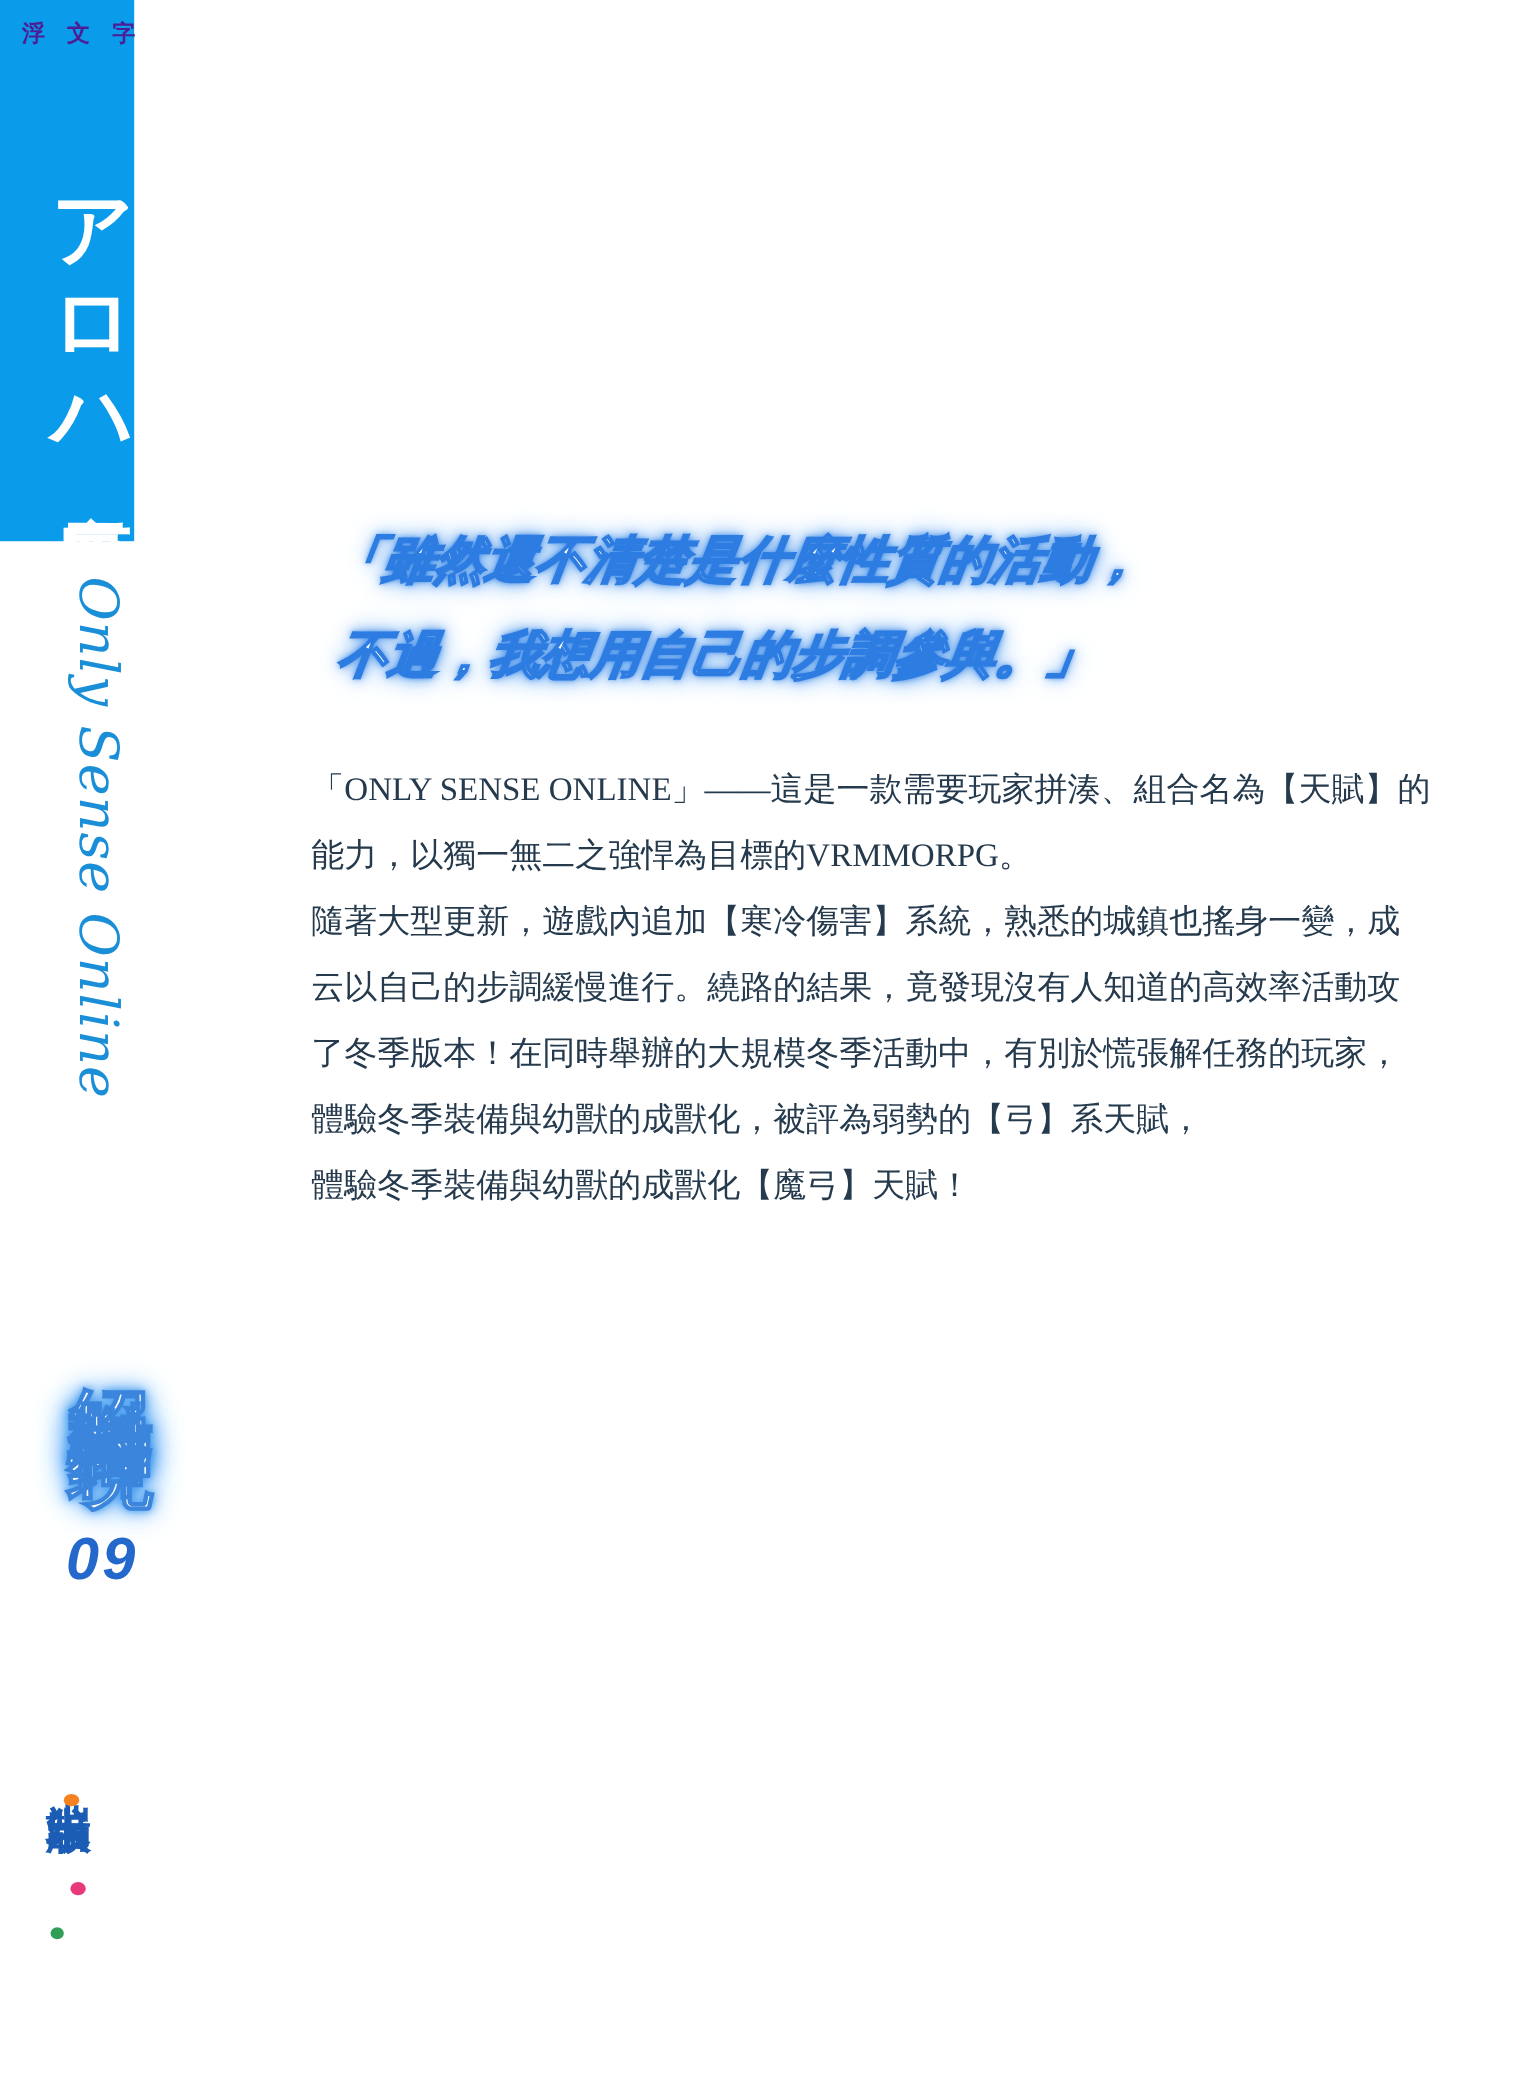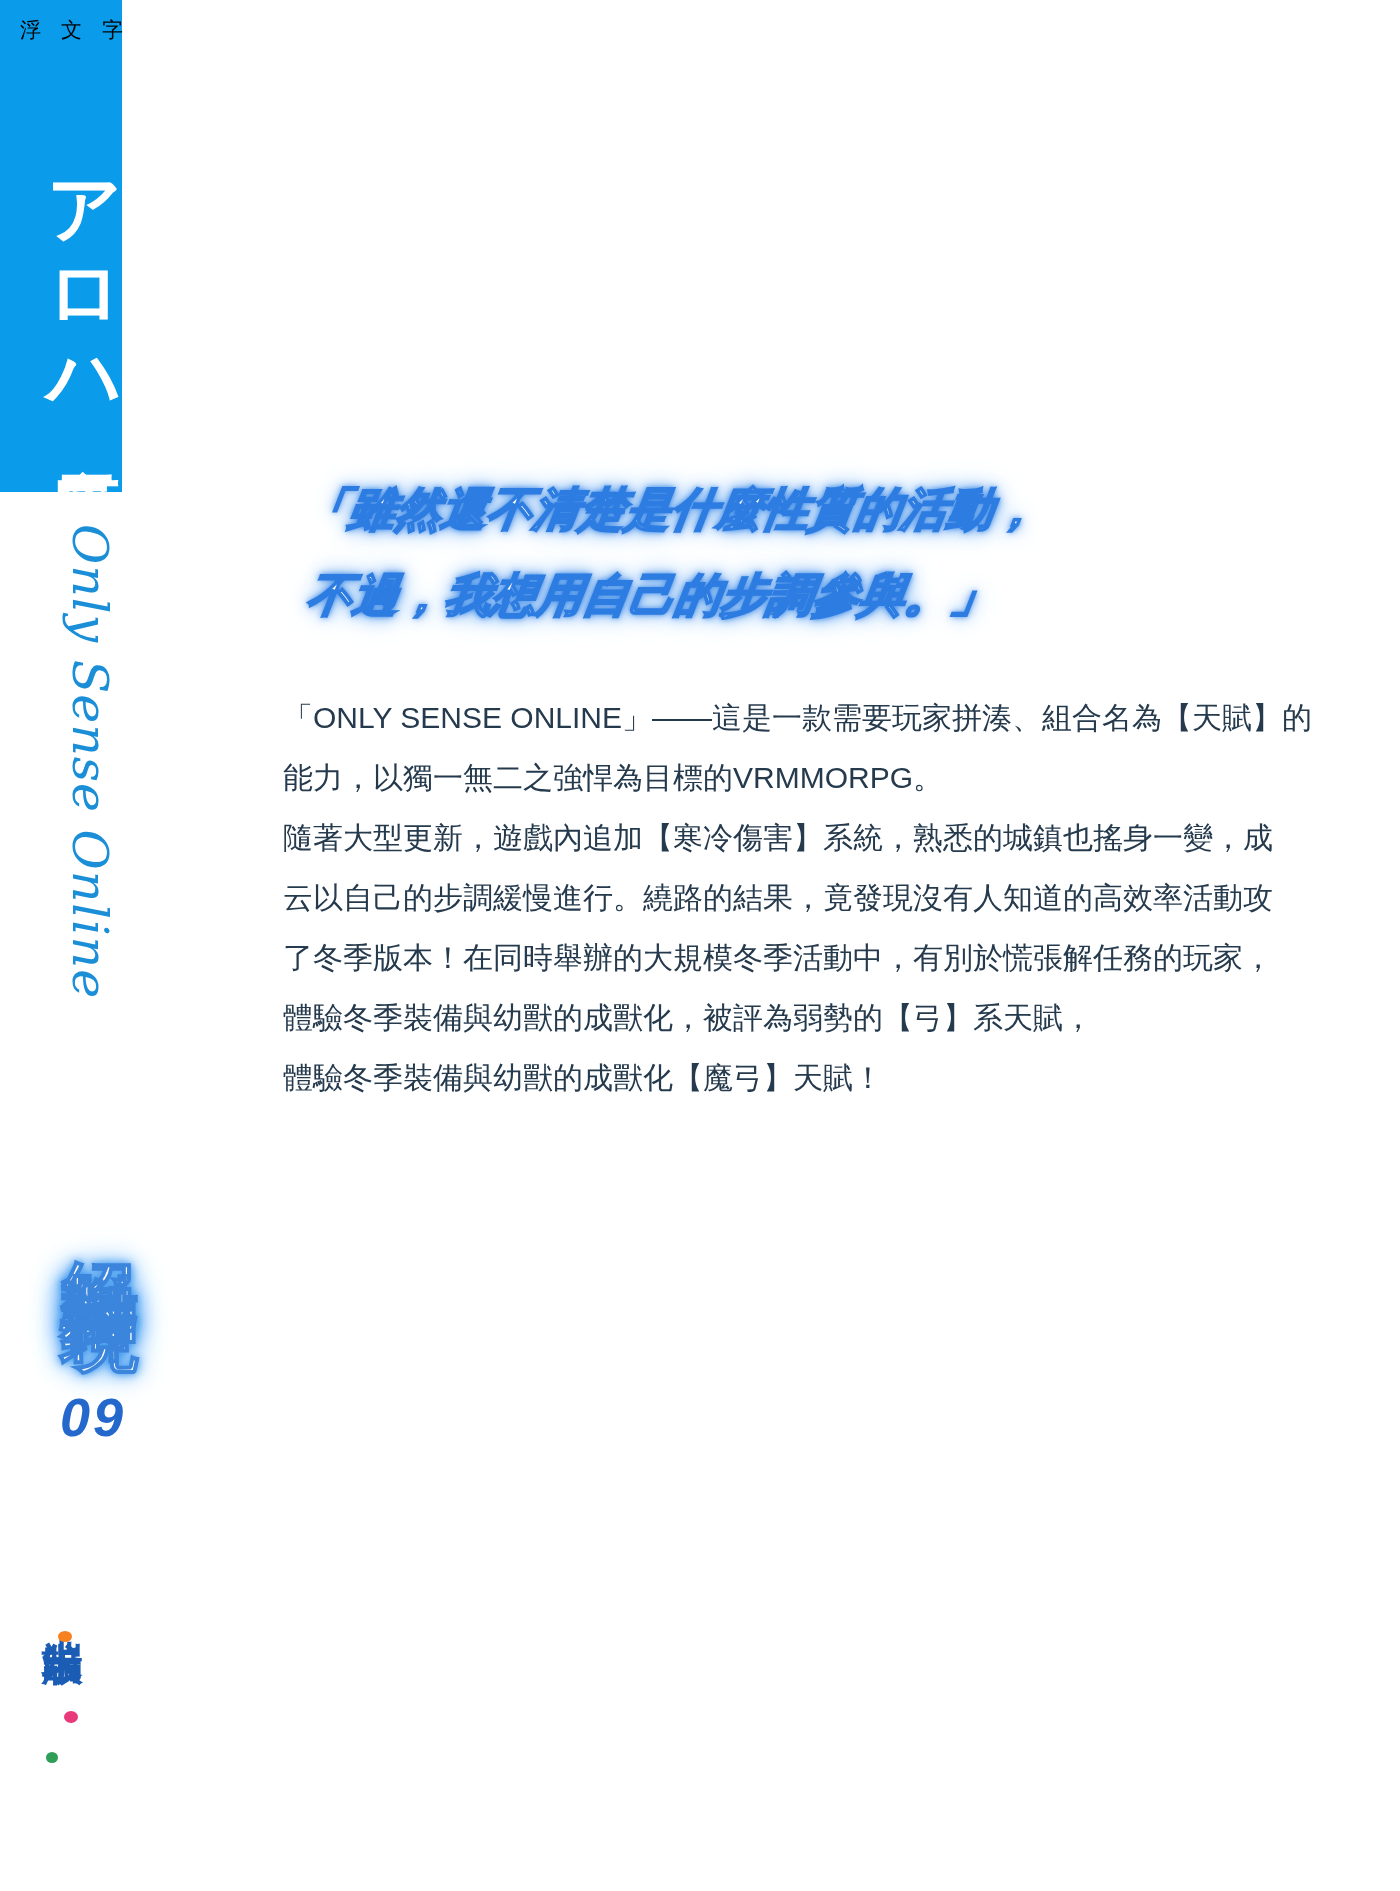--- a/index.html
+++ b/index.html
@@ -11,21 +11,21 @@
   }
   .page{position:absolute;inset:0;}
 
   
   .spine-header{
     position:absolute;left:0;top:0;width:122px;height:492px;
     background:#0a9bea;
   }
   .imprint{
     position:absolute;top:16px;left:0;width:122px;
-    text-align:center;color:#000000;font-weight:normal;
+    text-align:center;color:#4c1d95;font-weight:bold;
     font-size:21px;letter-spacing:20px;text-indent:20px;
     white-space:nowrap;
   }
   .author{
     position:absolute;top:62px;left:0;width:122px;height:430px;
     display:flex;justify-content:center;
     writing-mode:vertical-rl;text-orientation:upright;
     color:#ffffff;font-weight:900;font-size:74px;line-height:1;
     letter-spacing:8px;
     font-family:"Liberation Sans",sans-serif;
@@ -79,21 +79,21 @@
     text-shadow:0 0 5px #2d7ce2,0 0 10px #4a94ea,0 0 18px #7ab4f2,0 0 28px #a5ccf7;
     transform:skewX(-8deg);transform-origin:left bottom;
     white-space:nowrap;
   }
   .hl-line1{margin:0 0 0 0;padding:8px 0 0 0;height:86px;}
   .hl-line2{margin:0 0 0 16px;height:70px;}
 
   .body-text{
     position:absolute;left:283px;top:688px;width:1020px;
     font-size:30px;line-height:60px;color:#253a4d;
-    font-family:Liberation Sans, sans-serif;
+    font-family:Liberation Serif, serif;
     white-space:nowrap;
   }
   .body-line{height:60px;}
 </style>
 </head>
 <body>
 
 <div class="page">
 
   <aside>

